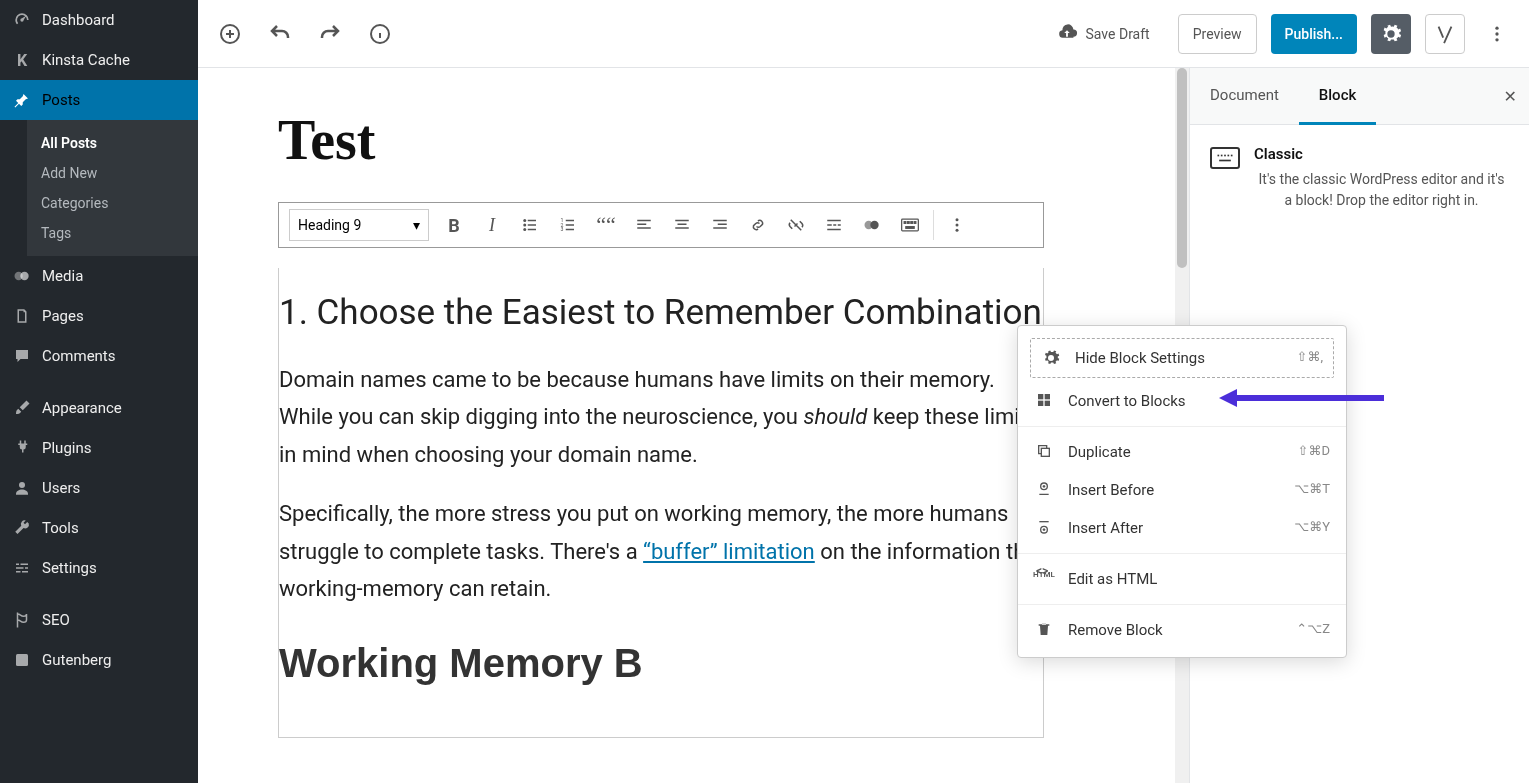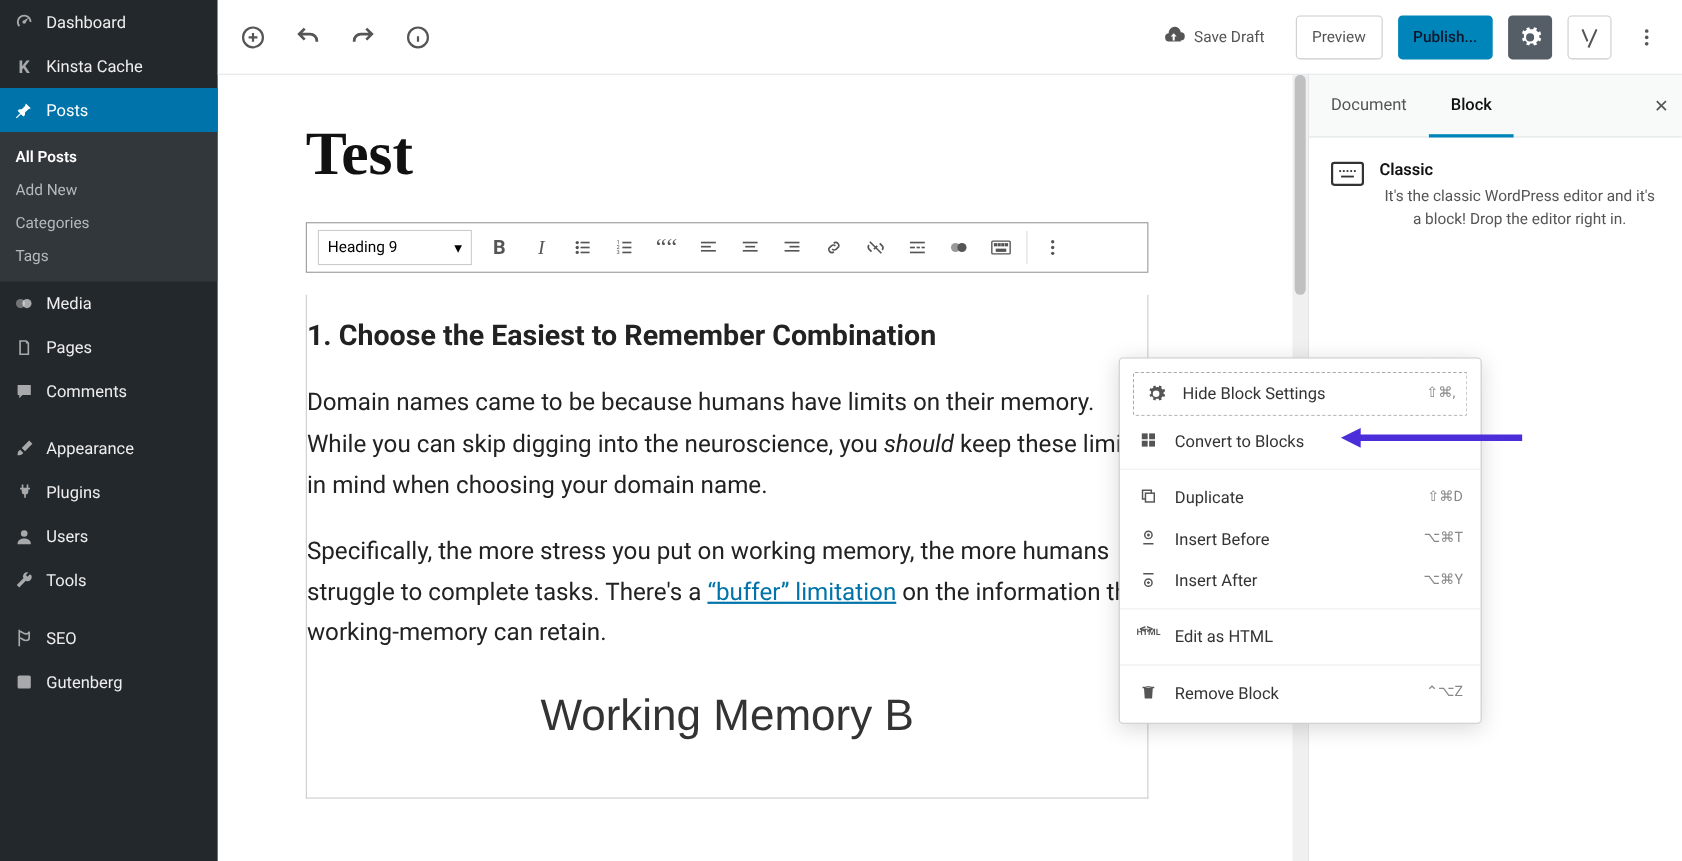--- a/index.html
+++ b/index.html
@@ -1,48 +1,48 @@
 <!DOCTYPE html>
 <html><head>
 <meta charset="utf-8">
 <style>
 * { margin: 0; padding: 0; box-sizing: border-box; font-family: -apple-system, BlinkMacSystemFont, "Segoe UI", Roboto, sans-serif; }
 body { display: flex; height: 783px; width: 1529px; overflow: hidden; background: #f0f0f1; }
 .sidebar { width: 198px; background: #23282d; color: #eee; display: flex; flex-direction: column; font-size: 15px; flex-shrink: 0; }
 .sb-item { display: flex; align-items: center; padding: 10px 12px; gap: 10px; cursor: pointer; color: #eee; }
-.sb-item.active { background: #0073aa; color: #ffffff; position: relative; }
+.sb-item.active { background: #0073aa; color: #000000; position: relative; }
 .sb-item.active::after { content: ""; position: absolute; right: -8px; top: 50%; transform: translateY(-50%); border: 8px solid transparent; border-right-color: #fff; }
-.sb-sub { background: #32373c; padding: 8px 0; }
+.sb-sub { background: #32373c; padding: 8px 0; margin-left: 27px; }
 .sb-sub-item { padding: 7px 14px; color: #b4b9be; cursor: pointer; font-size: 14px; }
 .sb-sub-item.current { color: #fff; font-weight: 600; }
 .sb-icon { width: 20px; height: 20px; display: flex; align-items: center; justify-content: center; color: rgba(255,255,255,0.6); }
 .sb-item.active .sb-icon { color: #fff; }
 .sb-gap { height: 12px; }
 .main { flex: 1; display: flex; flex-direction: column; background: #fff; }
 .topbar { height: 68px; border-bottom: 1px solid #e2e4e7; display: flex; align-items: center; padding: 0 14px; gap: 14px; background: #fff; }
 .tb-btn { width: 36px; height: 36px; display: flex; align-items: center; justify-content: center; border-radius: 4px; cursor: pointer; color: #555; }
 .tb-spacer { flex: 1; }
 .tb-text-btn { padding: 0 14px; height: 40px; display: flex; align-items: center; border-radius: 4px; cursor: pointer; font-size: 14px; color: #555; gap: 8px; }
 .tb-text-btn.bordered { border: 1px solid #ccc; }
-.tb-text-btn.primary { background: #0085ba; color: #0f172a; font-weight: 500; }
+.tb-text-btn.primary { background: #0085ba; color: #ffffff; font-weight: 500; }
 .tb-sq { width: 40px; height: 40px; display:flex; align-items:center; justify-content:center; border-radius: 4px; cursor: pointer; }
 .tb-sq.dark { background: #555d66; color: #fff; }
 .editor { flex: 1; display: flex; overflow: hidden; }
 .canvas { flex: 1; overflow-y: auto; position: relative; padding: 40px 80px; }
 .post-title { font-family: Georgia, serif; font-size: 56px; font-weight: 700; margin-bottom: 30px; color: #111; }
 .block-toolbar { border: 1px solid #999; background: #fff; display: flex; align-items: center; padding: 4px; gap: 0; width: 766px; margin-bottom: 20px; }
 .format-select { border: 1px solid #ccc; height: 32px; padding: 0 8px; font-size: 14px; width: 140px; background: #fff; display:flex; align-items:center; justify-content:space-between; margin: 0 6px; }
 .tool-btn { width: 38px; height: 36px; display:flex; align-items:center; justify-content:center; color:#555; cursor:pointer; font-size: 18px; }
 .tool-sep { width:1px; height: 30px; background: #ddd; margin: 0 4px; }
 .content { font-family: Georgia, serif; font-size: 22px; color: #222; line-height: 1.7; border: 1px solid #ccc; border-top: none; padding: 20px 0 40px; width: 766px; }
-.content h2 { font-size: 26px; font-weight: 700; margin-bottom: 24px; line-height: 1.4; }
+.content h2 { font-size: 35px; font-weight: 400; margin-bottom: 24px; line-height: 1.4; }
 .content p { margin-bottom: 22px; }
 .content a { color: #0073aa; text-decoration: underline; }
 .content em { font-style: italic; }
-.working { font-size: 40px; text-align: center; color: #333; margin-top: 20px; font-family: -apple-system, sans-serif; }
+.working { font-size: 40px; color: #333; margin-top: 20px; font-family: -apple-system, sans-serif; font-weight: bold; }
 .scrollbar { width: 14px; background: #f0f0f0; position: relative; }
 .scroll-thumb { position: absolute; left: 2px; right: 2px; top: 0; height: 200px; background: #c0c0c0; border-radius: 5px; }
 .inspector { width: 340px; border-left: 1px solid #e2e4e7; background: #fff; display:flex; flex-direction:column; }
 .insp-tabs { display: flex; border-bottom: 1px solid #e2e4e7; background: #f8f9f9; position: relative; }
 .insp-tab { padding: 18px 20px; font-size: 15px; color: #555; cursor: pointer; }
 .insp-tab.active { color: #111; font-weight: 500; border-bottom: 3px solid #0085ba; margin-bottom: -1px; }
 .insp-close { position: absolute; right: 12px; top: 50%; transform: translateY(-50%); cursor: pointer; color: #555; font-size: 16px; }
 .block-info { display: flex; gap: 14px; padding: 20px; }
 .block-icon { width: 30px; height: 22px; border: 2px solid #333; border-radius: 3px; display:flex; align-items:center; justify-content:center; font-size: 10px; flex-shrink:0; margin-top: 2px; }
 .block-title { font-weight: 600; font-size: 15px; margin-bottom: 6px; color: #111; }
@@ -139,20 +139,28 @@
     <span>Users</span>
   </div>
   <div class="sb-item">
     <span class="sb-icon">
         <svg width="18" height="18" viewBox="0 0 24 24" fill="currentColor">
           <path d="M21 6a5 5 0 01-7 6l-8 8-3-3 8-8a5 5 0 016-7l-3 3 2 2 3-3 2 2z"></path>
         </svg>
       </span>
     <span>Tools</span>
   </div>
+  <div class="sb-item">
+    <span class="sb-icon">
+        <svg width="18" height="18" viewBox="0 0 24 24" fill="currentColor">
+          <path d="M4 6h4v2H4V6zm6 0h10v2H10V6zM4 11h10v2H4v-2zm12 0h4v2h-4v-2zM4 16h6v2H4v-2zm8 0h8v2h-8v-2z"></path>
+        </svg>
+      </span>
+    <span>Settings</span>
+  </div>
   <div class="sb-gap"></div>
   <div class="sb-item">
     <span class="sb-icon">
         <svg width="18" height="18" viewBox="0 0 24 24" fill="none" stroke="currentColor" stroke-width="2">
           <path d="M6 2v20M6 4c4 0 4 3 8 3s4-3 4-3v8s0 3-4 3-4-3-8-3"></path>
         </svg>
       </span>
     <span>SEO</span>
   </div>
   <div class="sb-item">

